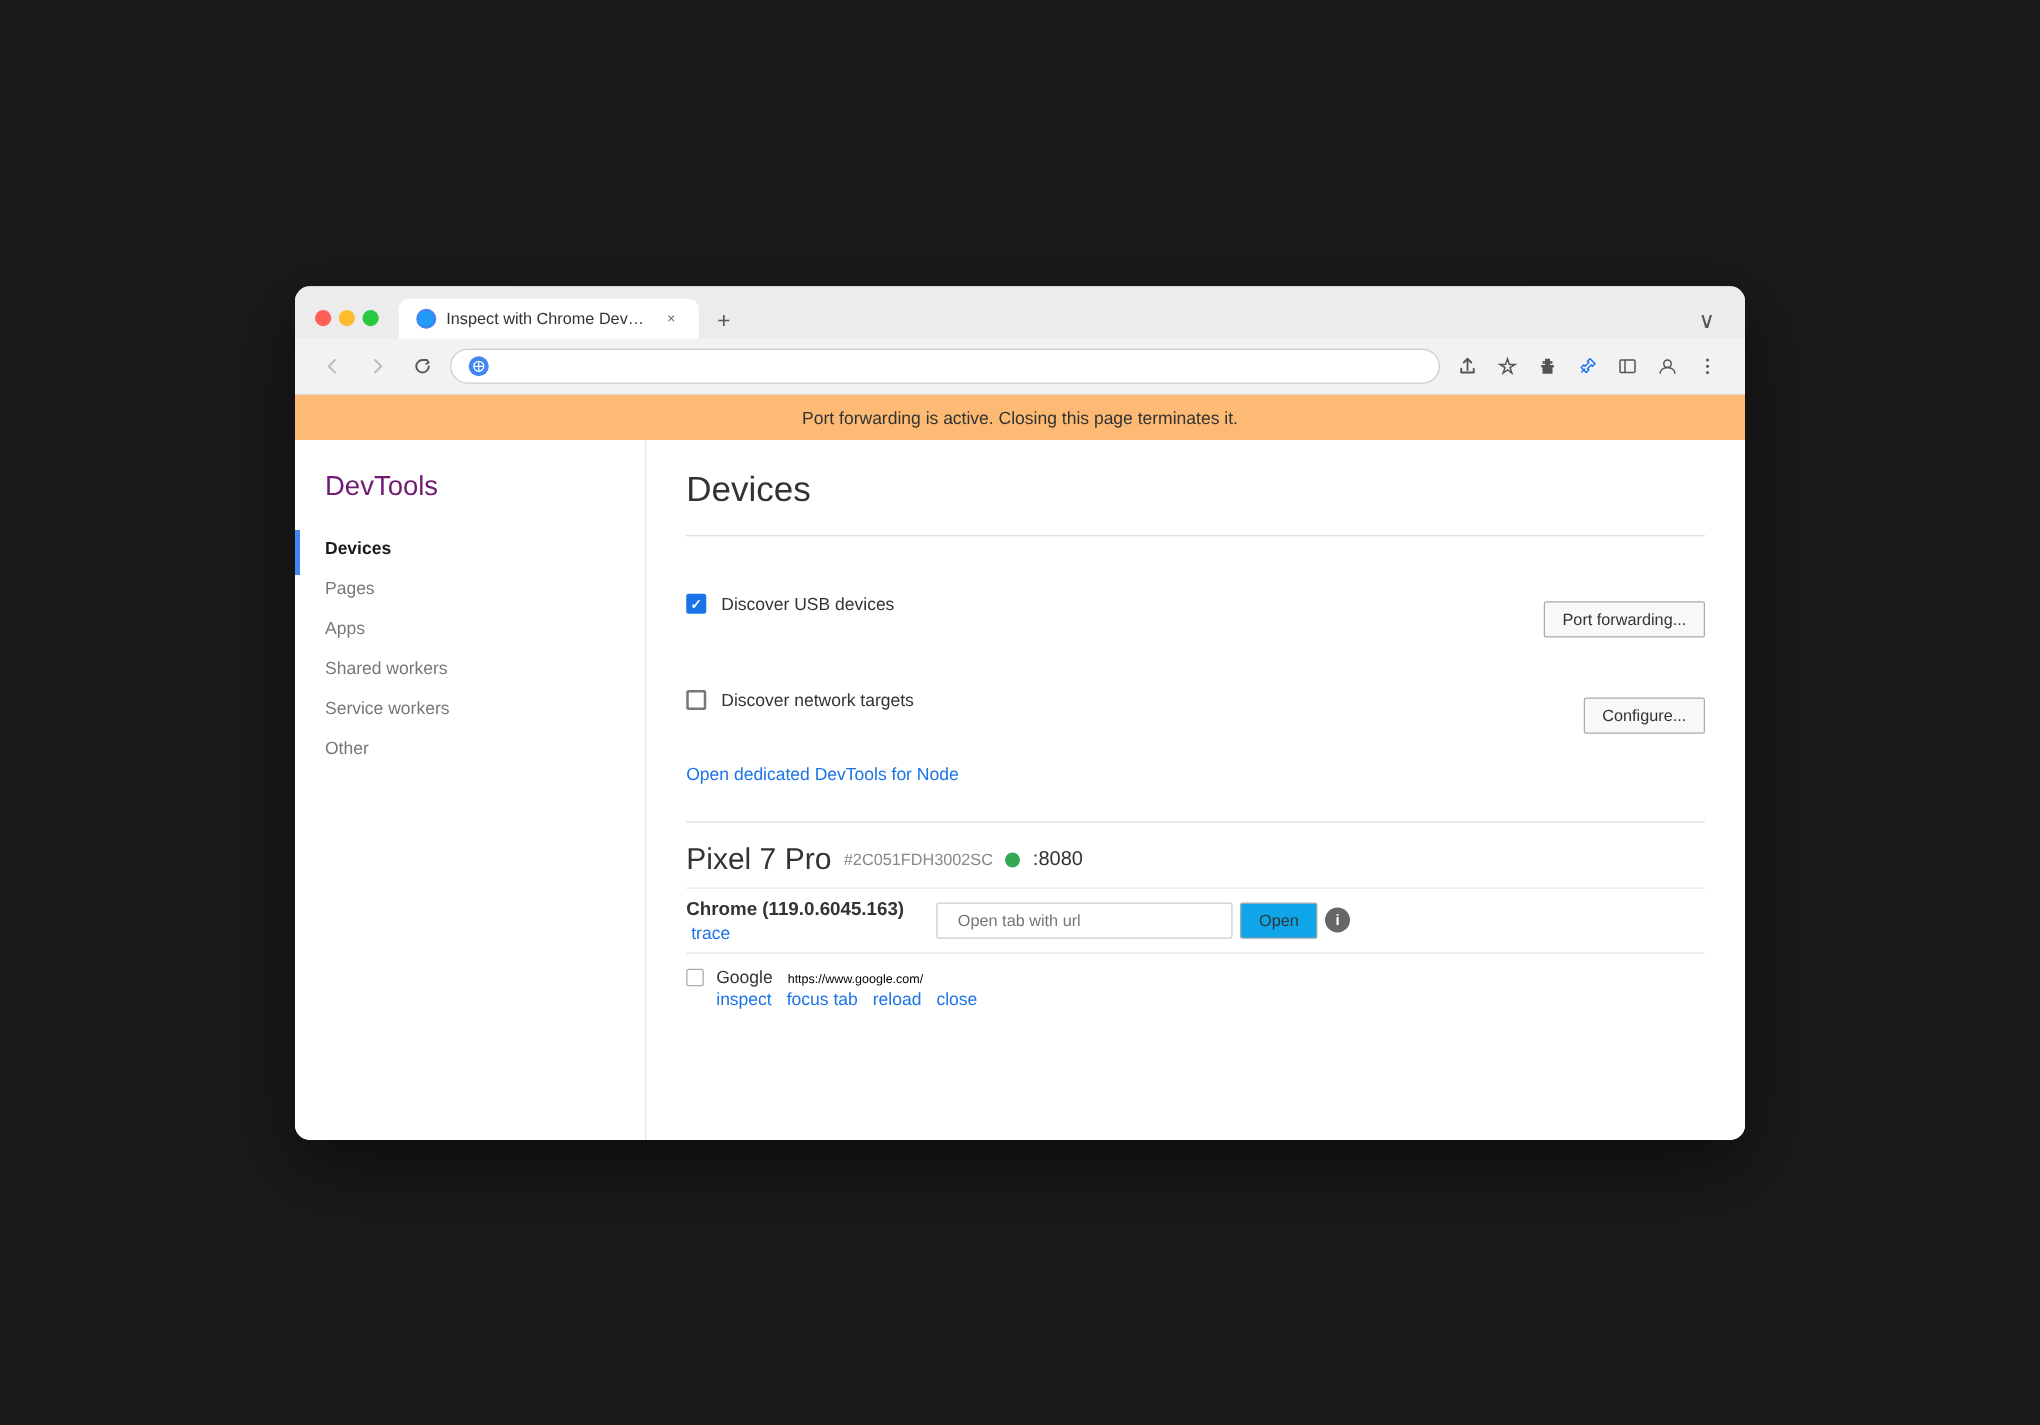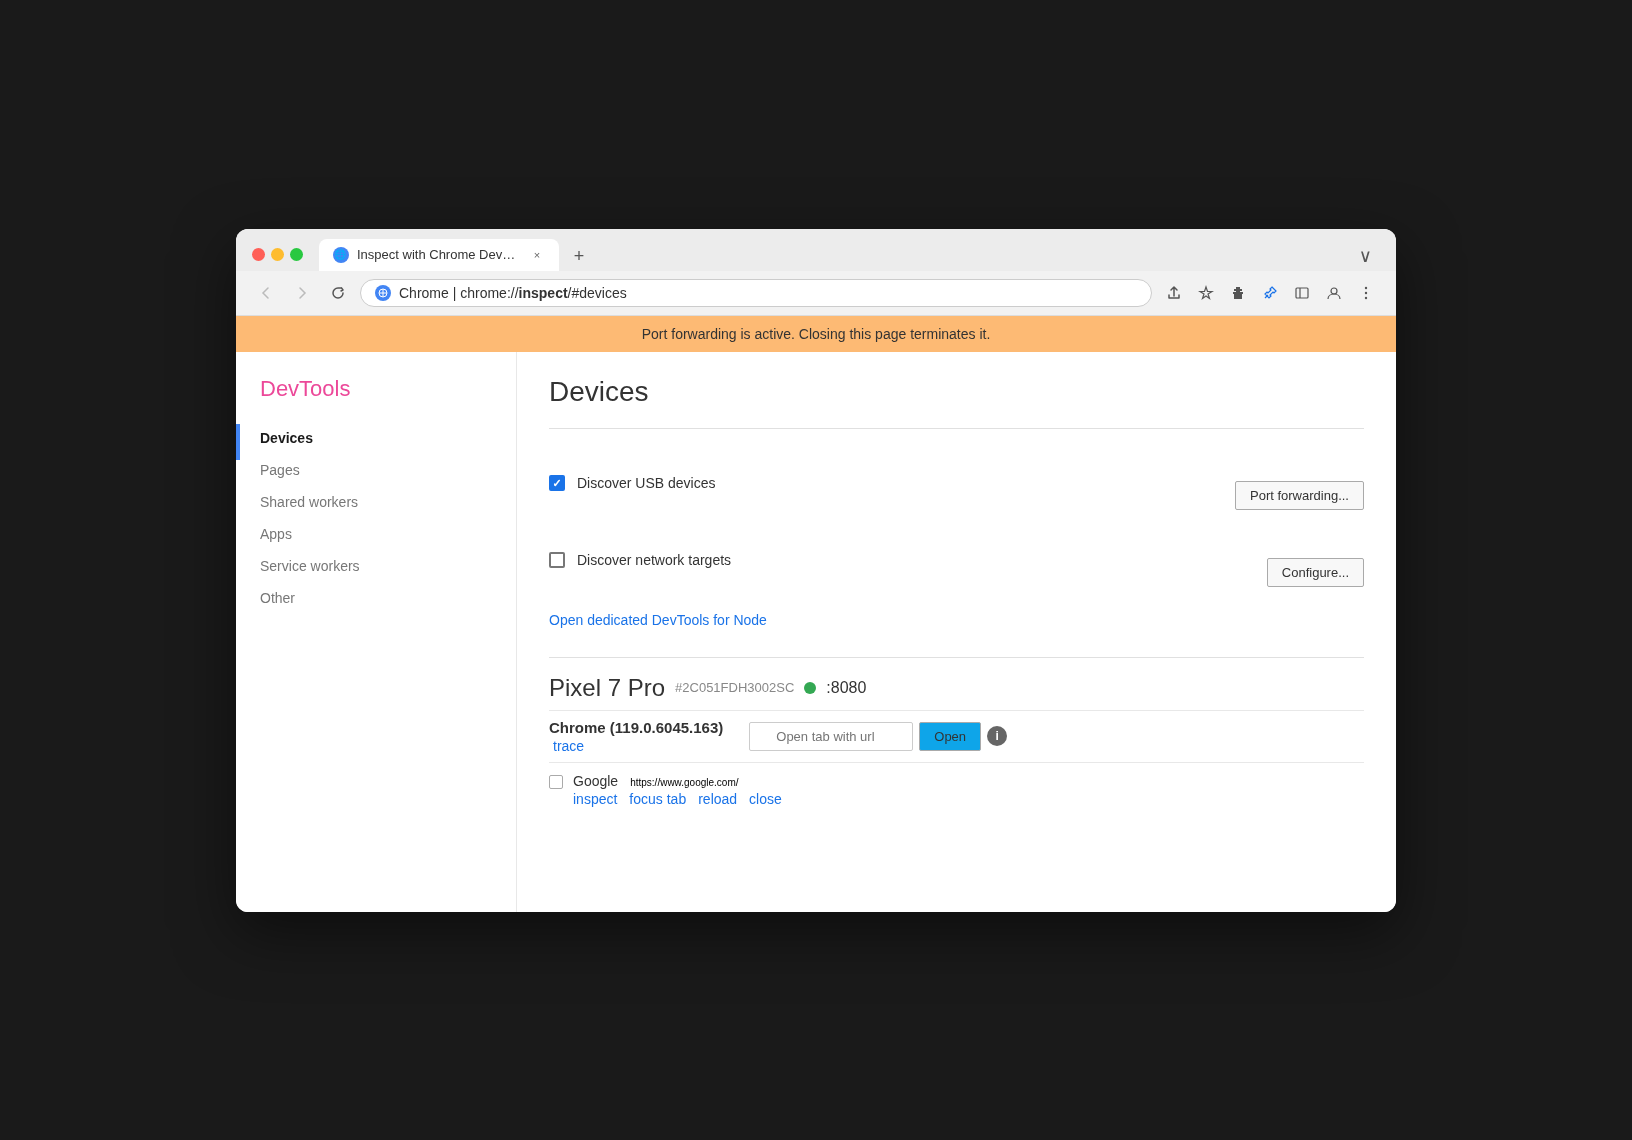--- a/index.html
+++ b/index.html
@@ -215,21 +215,21 @@
     .sidebar {
       width: 280px;
       padding: 24px 0;
       flex-shrink: 0;
       position: relative;
     }
 
     .sidebar-title {
       font-size: 22px;
       font-weight: 400;
-      color: #ec4899;
+      color: #701a75;
       padding: 0 24px 20px 24px;
     }
 
     .sidebar-active-indicator {
       position: absolute;
       left: 0;
       top: 72px;
       width: 4px;
       height: 36px;
       background: #4285f4;
@@ -376,23 +376,23 @@
 
     .chrome-version {
       font-size: 15px;
       font-weight: 600;
       color: #333;
     }
 
     .open-tab-input {
       border: 1px solid #ccc;
       border-radius: 2px;
-      padding: 6px 26px;
+      padding: 6px 16px;
       font-size: 13px;
-      width: 164px;
+      width: 237px;
       color: #aaa;
     }
 
     .open-btn {
       border: 1px solid #aaa;
       background: #0ea5e9;
       border-radius: 2px;
       padding: 6px 14px;
       font-size: 13px;
       cursor: pointer;
@@ -496,23 +496,20 @@
           <path d="M13 8A5 5 0 1 1 8 3h3.5M11.5 3l1.5 2-2 1" stroke="#555" stroke-width="1.5" stroke-linecap="round" stroke-linejoin="round"></path>
         </svg>
     </div>
     <div class="address-bar">
       <div class="address-icon">
         <svg width="10" height="10" viewBox="0 0 10 10" fill="white">
             <circle cx="5" cy="5" r="4" stroke="white" stroke-width="1" fill="none"></circle>
             <path d="M5 1v8M1 5h8" stroke="white" stroke-width="1"></path>
           </svg>
       </div>
-      <span class="address-text">
-        <span>Chrome</span>&nbsp;<span>|</span>&nbsp;<span>chrome://<strong>inspect</strong>/#devices</span>
-      </span>
     </div>
     <div class="nav-actions">
       <div class="nav-action-btn">
         <svg width="16" height="16" viewBox="0 0 16 16" fill="none">
             <path d="M8 2v9M5 5L8 2l3 3" stroke="#555" stroke-width="1.5" stroke-linecap="round" stroke-linejoin="round"></path>
             <path d="M3 10v3h10v-3" stroke="#555" stroke-width="1.5" stroke-linecap="round" stroke-linejoin="round"></path>
           </svg>
       </div>
       <div class="nav-action-btn">
         <svg width="16" height="16" viewBox="0 0 16 16" fill="none">
@@ -562,24 +559,24 @@
       <div class="sidebar-title">DevTools</div>
       <div class="sidebar-active-indicator"></div>
 
       <div class="sidebar-item active">
         <span>Devices</span>
       </div>
       <div class="sidebar-item inactive">
         <span>Pages</span>
       </div>
       <div class="sidebar-item inactive">
+        <span>Apps</span>
+      </div>
+      <div class="sidebar-item inactive">
         <span>Shared workers</span>
-      </div>
-      <div class="sidebar-item inactive">
-        <span>Apps</span>
       </div>
       <div class="sidebar-item inactive">
         <span>Service workers</span>
       </div>
       <div class="sidebar-item inactive">
         <span>Other</span>
       </div>
     </div>
 
     <div class="content-area">

